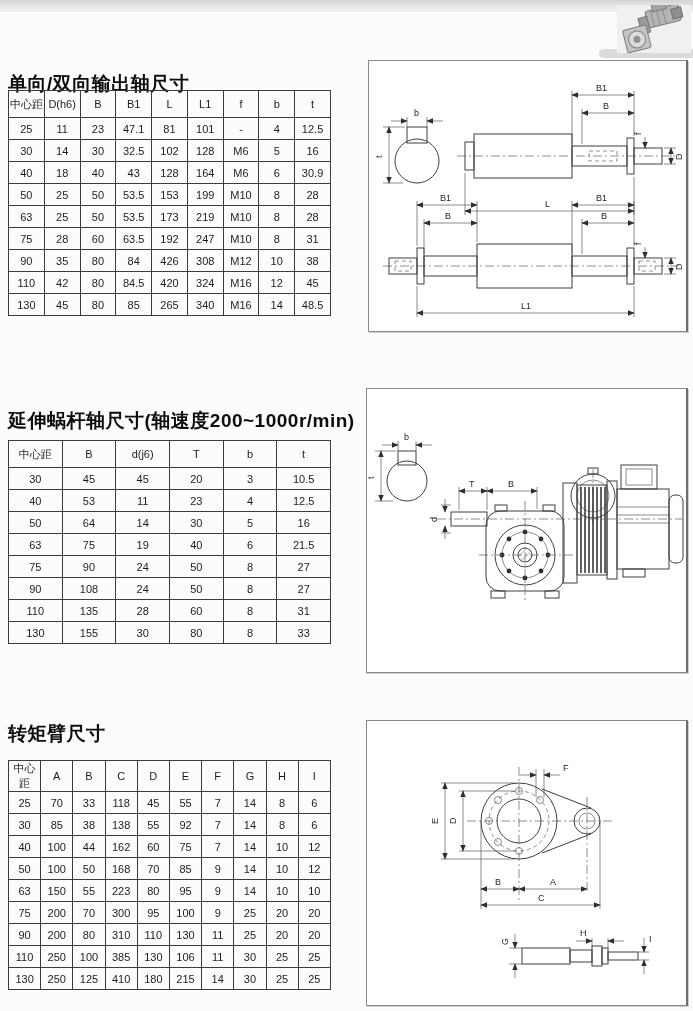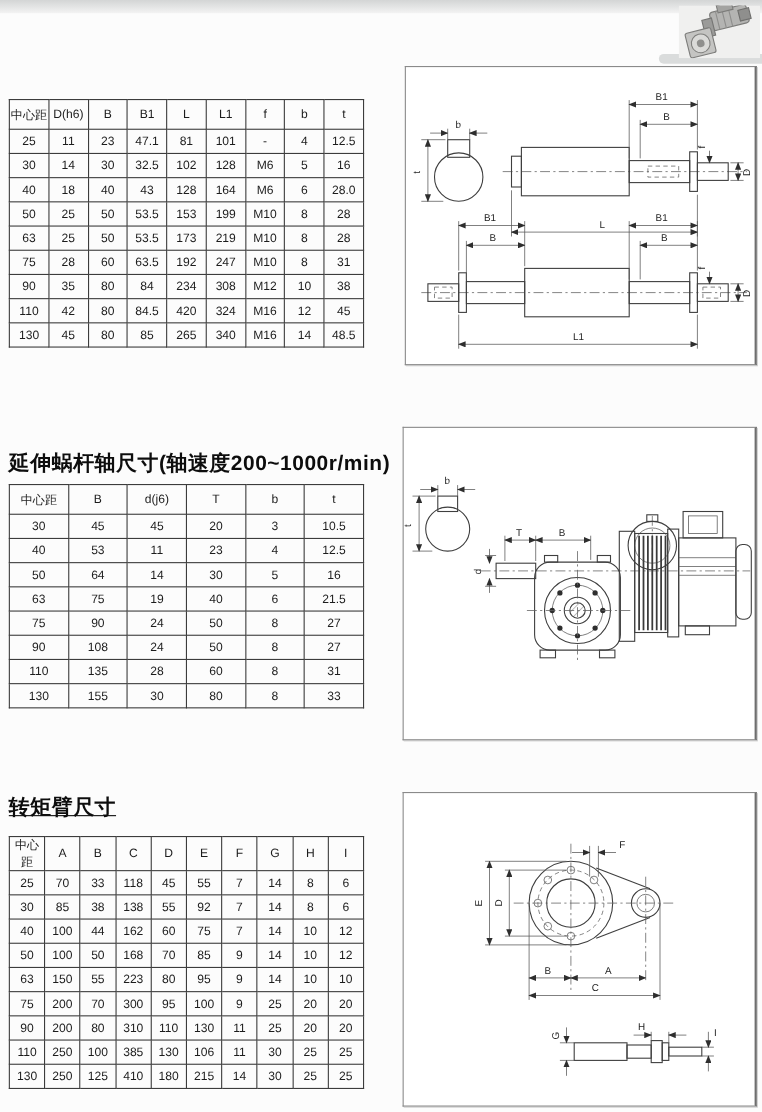--- a/index.html
+++ b/index.html
@@ -18,21 +18,21 @@
   }
   .product-photo {
     position:absolute; right:2px; top:5px; width:74px; height:48px;
   }
   .sec-title {
     position:absolute; left:8px; font-weight:bold; font-size:19px;
     color:#0d0d0d; letter-spacing:0.5px; white-space:nowrap;
   }
   #title-1 { top:55px; }
   #title-2 { top:392px; }
-  #title-3 { top:705px;text-decoration:underline; }
+  #title-3 { top:705px; }
   table.dim-table {
     position:absolute; left:8px; border-collapse:collapse;
     table-layout:fixed; background:transparent;border-radius:20px;
   }
   #table-1 { top:90px;  width:323px; }
   #table-2 { top:440px; width:323px; }
   #table-3 { top:760px; width:323px; }
   .dim-table th, .dim-table td {
     border:1px solid #3c3c3c; font-size:11px; font-weight:normal;
     text-align:center; vertical-align:middle; padding:0; color:#1c1c1c;
@@ -72,20 +72,21 @@
       <line x1="50" y1="5" x2="50" y2="22" stroke="#8e8e8c"></line>
       <rect x="40" y="0" width="14" height="7" fill="#a3a3a1" stroke="#7c7c7a"></rect>
       <rect x="24" y="10" width="9" height="16" fill="#9b9b99" stroke="#767674"></rect>
       <rect x="6" y="18" width="24" height="23" rx="2" fill="#c4c4c2" stroke="#7c7c7a"></rect>
       <circle cx="18" cy="30" r="8.5" fill="#dadad8" stroke="#7f7f7d"></circle>
       <circle cx="18" cy="30" r="3.5" fill="#8f8f8d"></circle>
       <rect x="58" y="9" width="10" height="10" fill="#8f8f8d" stroke="#6f6f6d"></rect>
     </g>
   </svg>
 
+  <h2 id="title-1" class="sec-title">单向/双向输出轴尺寸</h2>
 
   <table id="table-1" class="dim-table">
     <thead>
         <tr>
           <th>中心距</th>
           <th>D(h6)</th>
           <th>B</th>
           <th>B1</th>
           <th>L</th>
           <th>L1</th>
@@ -119,21 +120,21 @@
         </tr>
         <tr>
           <td>40</td>
           <td>18</td>
           <td>40</td>
           <td>43</td>
           <td>128</td>
           <td>164</td>
           <td>M6</td>
           <td>6</td>
-          <td>28.0</td>
+          <td>30.9</td>
         </tr>
         <tr>
           <td>50</td>
           <td>25</td>
           <td>50</td>
           <td>53.5</td>
           <td>153</td>
           <td>199</td>
           <td>M10</td>
           <td>8</td>
@@ -159,21 +160,21 @@
           <td>247</td>
           <td>M10</td>
           <td>8</td>
           <td>31</td>
         </tr>
         <tr>
           <td>90</td>
           <td>35</td>
           <td>80</td>
           <td>84</td>
-          <td>234</td>
+          <td>426</td>
           <td>308</td>
           <td>M12</td>
           <td>10</td>
           <td>38</td>
         </tr>
         <tr>
           <td>110</td>
           <td>42</td>
           <td>80</td>
           <td>84.5</td>

